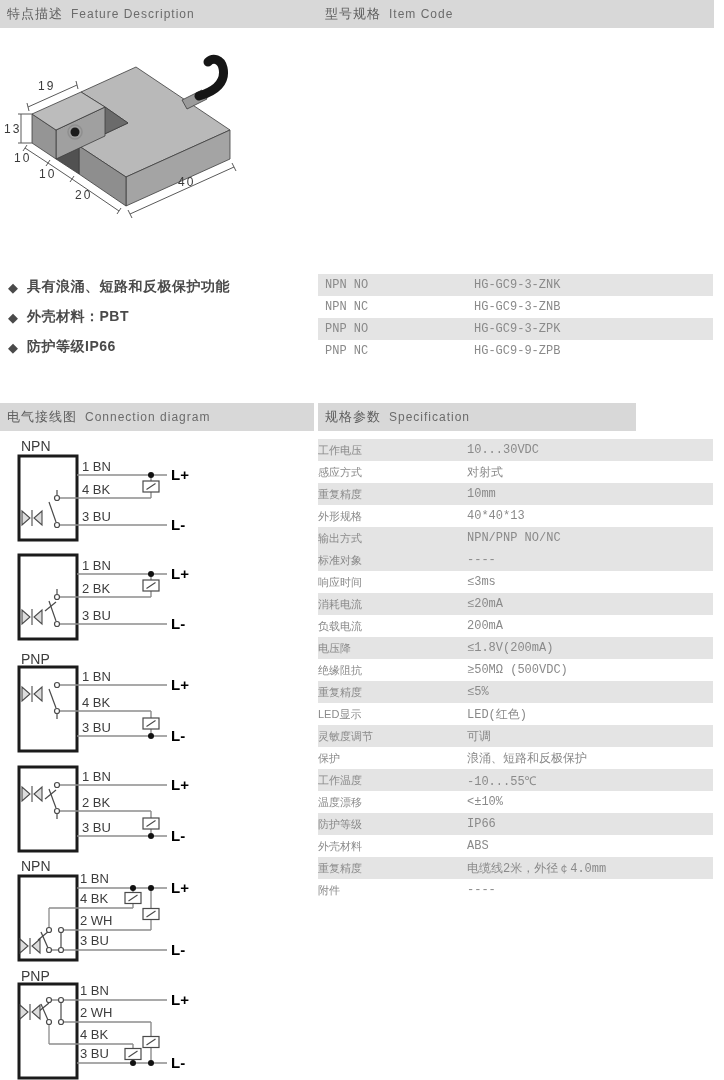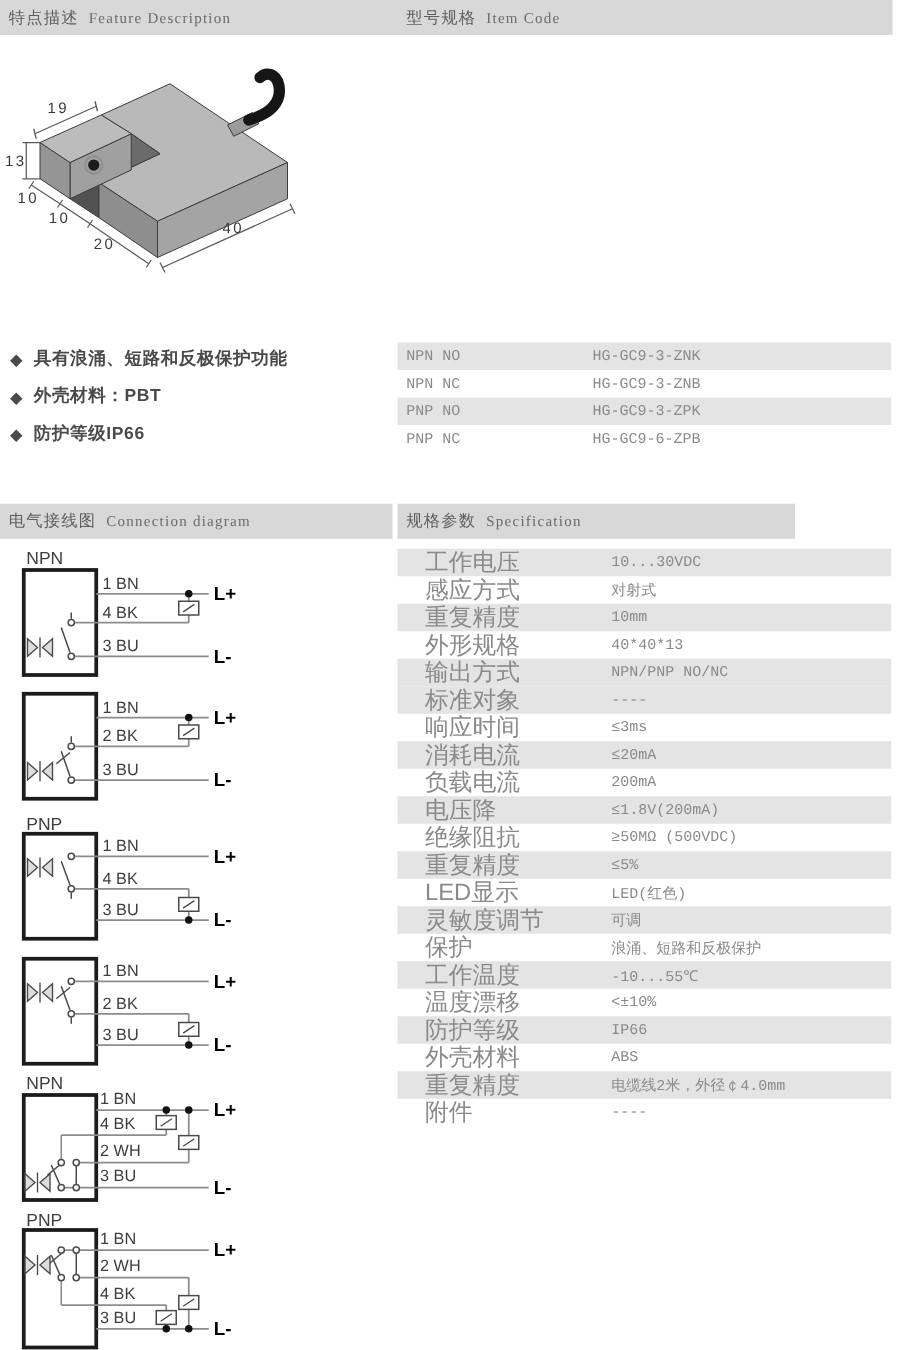--- a/index.html
+++ b/index.html
@@ -1,40 +1,40 @@
 <!DOCTYPE html>
 <html><head>
 <meta charset="utf-8">
 <style>
   html,body{margin:0;padding:0;background:#fff;}
   .page{position:relative;width:724px;height:1080px;background:#fff;overflow:hidden;
         font-family:"Liberation Sans",sans-serif;}
   .bar{position:absolute;height:28px;background:var(--section-bar-bg,#d8d8d8);
        display:flex;align-items:center;padding-left:7px;box-sizing:border-box;}
   .bar .zh{font-size:13px;color:#5e5e5e;letter-spacing:1px;}
-  .bar .en{font-family:Liberation Serif, serif;font-size:12px;color:#6b6b6b;
+  .bar .en{font-family:Liberation Sans, sans-serif;font-size:12px;color:#6b6b6b;
            margin-left:8px;letter-spacing:1px;}
   .bar-photo{left:0;top:10;width:714px;}
   .bar-features{left:0;top:240;width:314px;}
   .bar-itemcode{left:318px;top:240;width:395px;}
   .bar-connection{left:0;top:403px;width:314px;}
   .bar-spec{left:318px;top:403px;width:318px;}
   .product-svg{position:absolute;left:2px;top:53px;}
   #features-list{position:absolute;left:8px;top:272px;width:300px;}
   .feature-item{display:flex;align-items:center;height:30px;}
   .feature-item .bullet{font-size:13px;color:var(--feature-text,#4a4a4a);margin-right:9px;}
   .feature-item .ftxt{font-size:14px;font-weight:bold;color:var(--feature-text,#4a4a4a);
                       letter-spacing:0.5px;}
   #item-table{position:absolute;left:318px;top:274px;width:395px;}
   #spec-table{position:absolute;left:318px;top:439px;width:395px;}
   .irow,.srow{display:flex;height:22px;align-items:center;color:var(--table-text,#8a8a8a);}
   .alt{background:var(--row-alt-bg,#e4e4e4);}
   .irow .c1{width:149px;padding-left:7px;font-family:"Liberation Mono",monospace;font-size:12px;}
   .irow .c2{font-family:"Liberation Mono",monospace;font-size:12px;}
-  .srow .c1{width:149px;padding-left:22px;font-size:19px;}
+  .srow .c1{width:149px;padding-left:0;font-size:11px;}
   .srow .c2{font-family:Liberation Mono, monospace;font-size:12px;}
   .diag{position:absolute;}
   svg text{font-family:"Liberation Sans",sans-serif;}
   .dim{font-size:12px;fill:#3a3a3a;letter-spacing:2px;}
 </style>
 </head>
 <body>
 
 <div class="page" style="--section-bar-bg: #d8d8d8; --row-alt-bg: #e4e4e4; --table-text: #8a8a8a; --feature-text: #4a4a4a;">
 
@@ -116,21 +116,21 @@
       <div class="irow">
         <span class="c1">NPN NC</span>
         <span class="c2">HG-GC9-3-ZNB</span>
       </div>
       <div class="irow alt">
         <span class="c1">PNP NO</span>
         <span class="c2">HG-GC9-3-ZPK</span>
       </div>
       <div class="irow">
         <span class="c1">PNP NC</span>
-        <span class="c2">HG-GC9-6-ZPB</span>
+        <span class="c2">HG-GC9-9-ZPB</span>
       </div>
     </div>
 
   <div class="bar bar-connection">
     <span class="zh">电气接线图</span>
     <span class="en">Connection diagram</span>
   </div>
 
   <div class="bar bar-spec">
     <span class="zh">规格参数</span>

